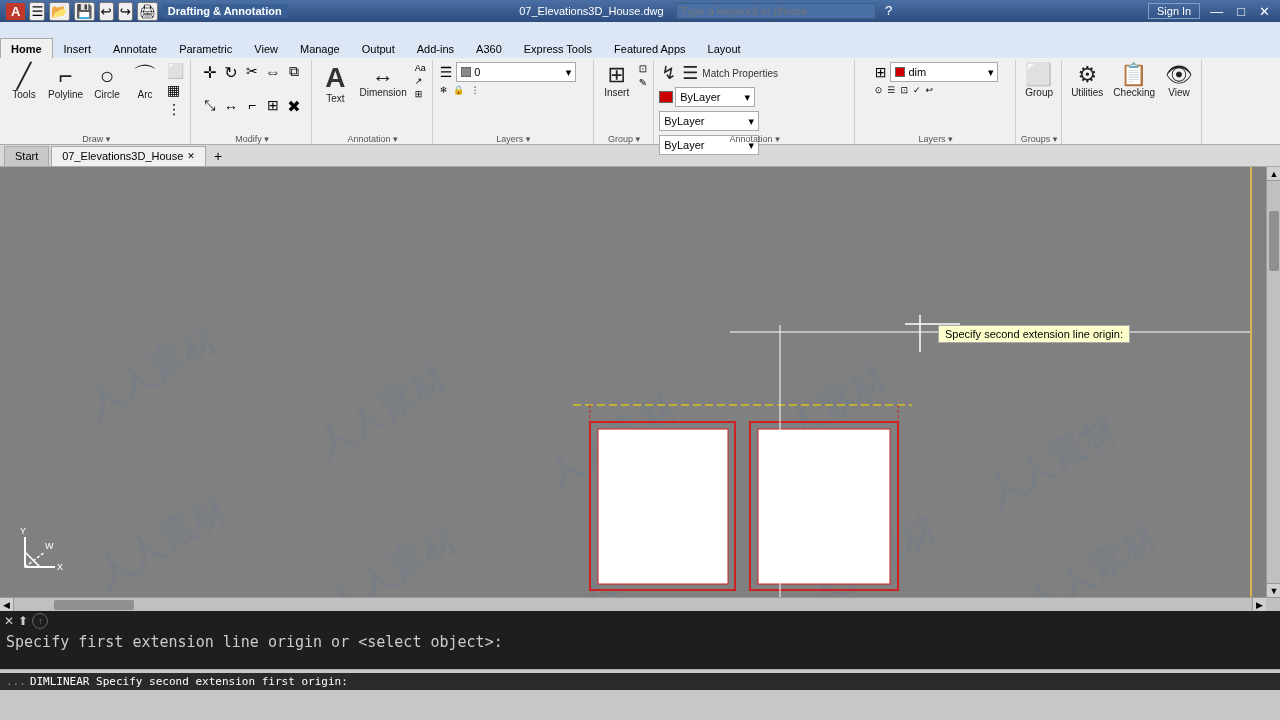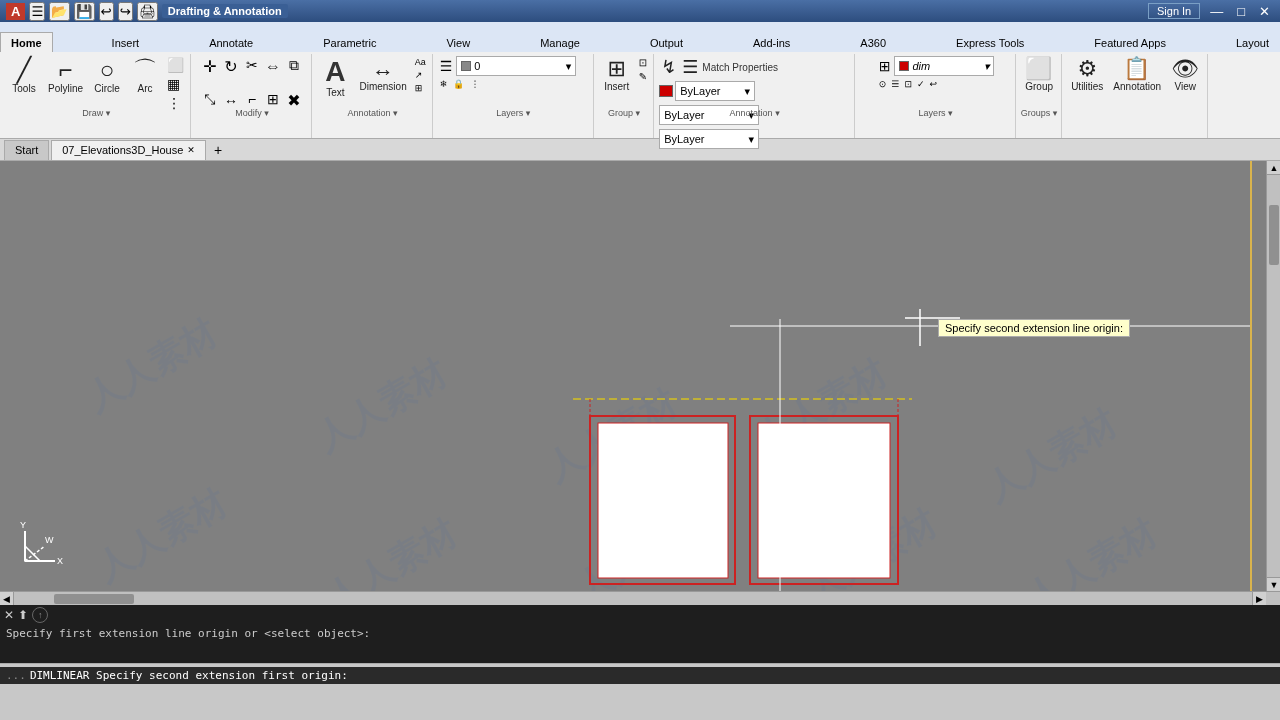--- a/index.html
+++ b/index.html
@@ -21,23 +21,22 @@
     #titlebar-right button { background: none; border: none; color: white; cursor: pointer; font-size: 13px; padding: 0 4px; }
 
     
     #ribbon {
       background: #f0f0f0;
       border-bottom: 1px solid #aaa;
     }
     #ribbon-tabs {
       display: flex;
       background: #dce6f5;
-      height: 30px;
+      height: 36px;
       align-items: flex-end;
-      justify-content: space-between;
     }
     .ribbon-tab {
       padding: 2px 10px;
       font-size: 11px;
       cursor: pointer;
       border: 1px solid transparent;
       border-bottom: none;
       height: 20px;
       display: flex;
       align-items: center;
@@ -61,21 +60,21 @@
       align-items: center;
       border-right: 1px solid #ccc;
       padding: 2px 4px;
       min-width: 40px;
       position: relative;
     }
     .ribbon-group-label {
       font-size: 9px;
       color: #555;
       position: absolute;
-      bottom: 20px;
+      bottom: 0;
       white-space: nowrap;
     }
     .ribbon-group-buttons {
       display: flex;
       align-items: flex-start;
       gap: 2px;
       flex: 1;
       padding-bottom: 14px;
     }
     .ribbon-btn-large {
@@ -157,21 +156,21 @@
 
     
     #cmdline-area {
       position: relative;
       background: #1e1e1e;
     }
     #cmdline-content {
       padding: 2px 6px;
       color: #c8c8c8;
       font-family: monospace;
-      font-size: 11px;
+      font-size: 15px;
       height: 42px;
       overflow: hidden;
     }
     .cmd-prompt { color: #ccc; }
     .bottom-tab {
       padding: 1px 8px;
       font-size: 10px;
       cursor: pointer;
       background: #e8e8e8;
       border: 1px solid #aaa;
@@ -217,20 +216,27 @@
     <span style="background:#c0392b;color:white;font-weight:bold;padding:1px 5px;font-size:13px;">A</span>
     <span style="display:flex;gap:4px;">
       <button title="New">☰</button>
       <button title="Open">📂</button>
       <button title="Save">💾</button>
       <button title="Undo">↩</button>
       <button title="Redo">↪</button>
       <button title="Plot">🖨</button>
     </span>
     <span style="background:#3a5f95;padding:1px 6px;border-radius:2px;font-size:11px;">Drafting &amp; Annotation</span>
+  </div>
+  <div id="titlebar-center">
+    <span>07_Elevations3D_House.dwg</span>
+    &nbsp;&nbsp;
+    <input type="text" style="width: 200px; height: 16px; font-size: 11px; padding: 0px 4px; background: rgb(74, 111, 165); border: 1px solid rgb(58, 95, 133); color: white;" placeholder="Type a keyword or phrase">
+    &nbsp;
+    <button style="background:none;border:none;color:white;cursor:pointer;">?</button>
   </div>
   <div id="titlebar-right">
     <button style="background:none;border:1px solid #7a9fc5;color:white;padding:1px 8px;cursor:pointer;font-size:11px;margin-left:24px;">Sign In</button>
     <button>—</button>
     <button>□</button>
     <button>✕</button>
   </div>
 </div>
 
 <div id="ribbon">
@@ -379,21 +385,21 @@
           </div>
         </div>
       </div>
       <span class="ribbon-group-label">Annotation ▾</span>
     </div>
 
     <div class="ribbon-group" style="min-width:160px;">
       <div style="display:flex;flex-direction:column;gap:2px;padding-bottom:14px;">
         <div style="display:flex;align-items:center;gap:2px;">
           <div class="tiny-btn" style="font-size:14px;">⊞</div>
-          <div class="dropdown-box" style="width:100px;font-style:italic;">
+          <div class="dropdown-box" style="width:108px;">
             <span style="width:10px;height:10px;background:#cc0000;border:1px solid #666;display:inline-block;"></span>
             <span>dim</span>
             <span style="margin-left:auto;">▾</span>
           </div>
         </div>
         <div style="display:flex;gap:1px;">
           <div class="tiny-btn">⊙</div>
           <div class="tiny-btn">☰</div>
           <div class="tiny-btn">⊡</div>
           <div class="tiny-btn">✓</div>
@@ -414,21 +420,21 @@
     </div>
 
     <div class="ribbon-group">
       <div class="ribbon-group-buttons">
         <div class="ribbon-btn-large">
           <span class="icon" style="font-size:22px;">⚙</span>
           <span>Utilities</span>
         </div>
         <div class="ribbon-btn-large">
           <span class="icon" style="font-size:22px;">📋</span>
-          <span>Annotation</span>
+          <span>Checking</span>
         </div>
         <div class="ribbon-btn-large">
           <span class="icon" style="font-size:22px;">👁</span>
           <span>View</span>
         </div>
       </div>
       <span class="ribbon-group-label">&nbsp;</span>
     </div>
 
   </div>

